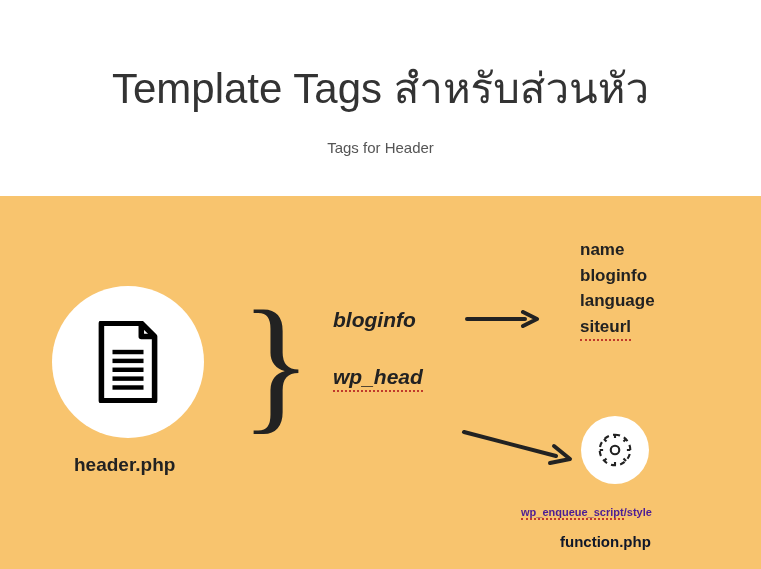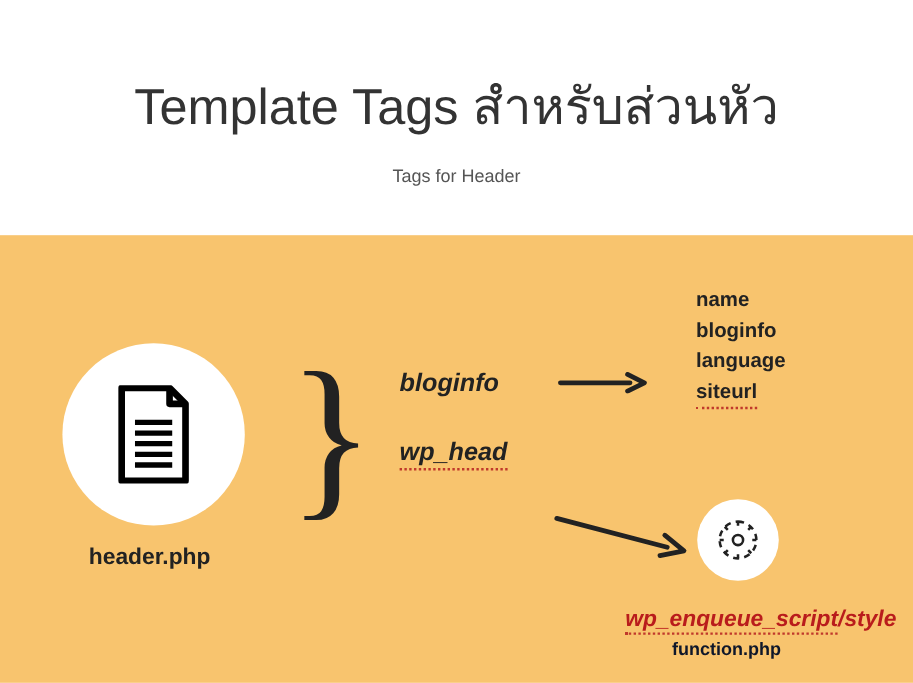--- a/index.html
+++ b/index.html
@@ -123,24 +123,23 @@
   justify-content: center;
 }
 .gear-icon {
   width: 34px;
   height: 34px;
 }
 .enqueue-label {
   position: absolute;
   left: 521px;
   top: 310px;
-  font-size: 19px;
-  font-weight: 700;
-  color: #b91c1c;
-  font-style: italic;
+  font-size: 11px;
+  font-weight: 700;
+  color: #4c1d95;
 }
 .enqueue-underline {
   border-bottom: 2px dotted #c0392b;
 }
 .function-label {
   position: absolute;
   left: 560px;
   top: 337px;
   font-size: 15px;
   font-weight: 700;

